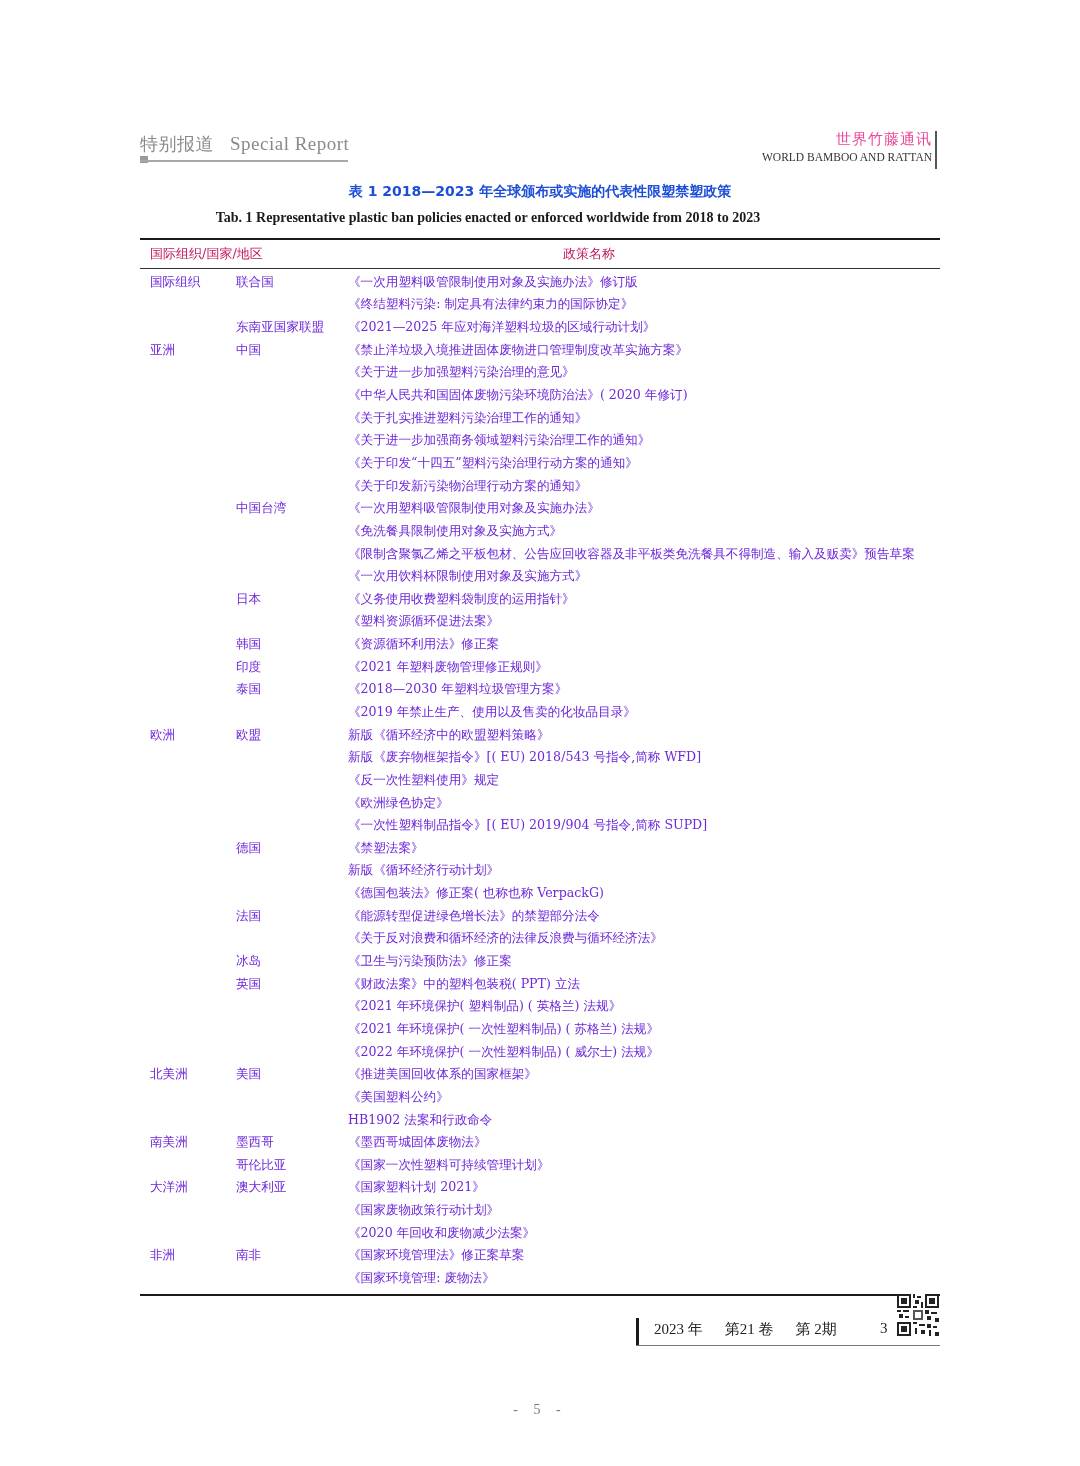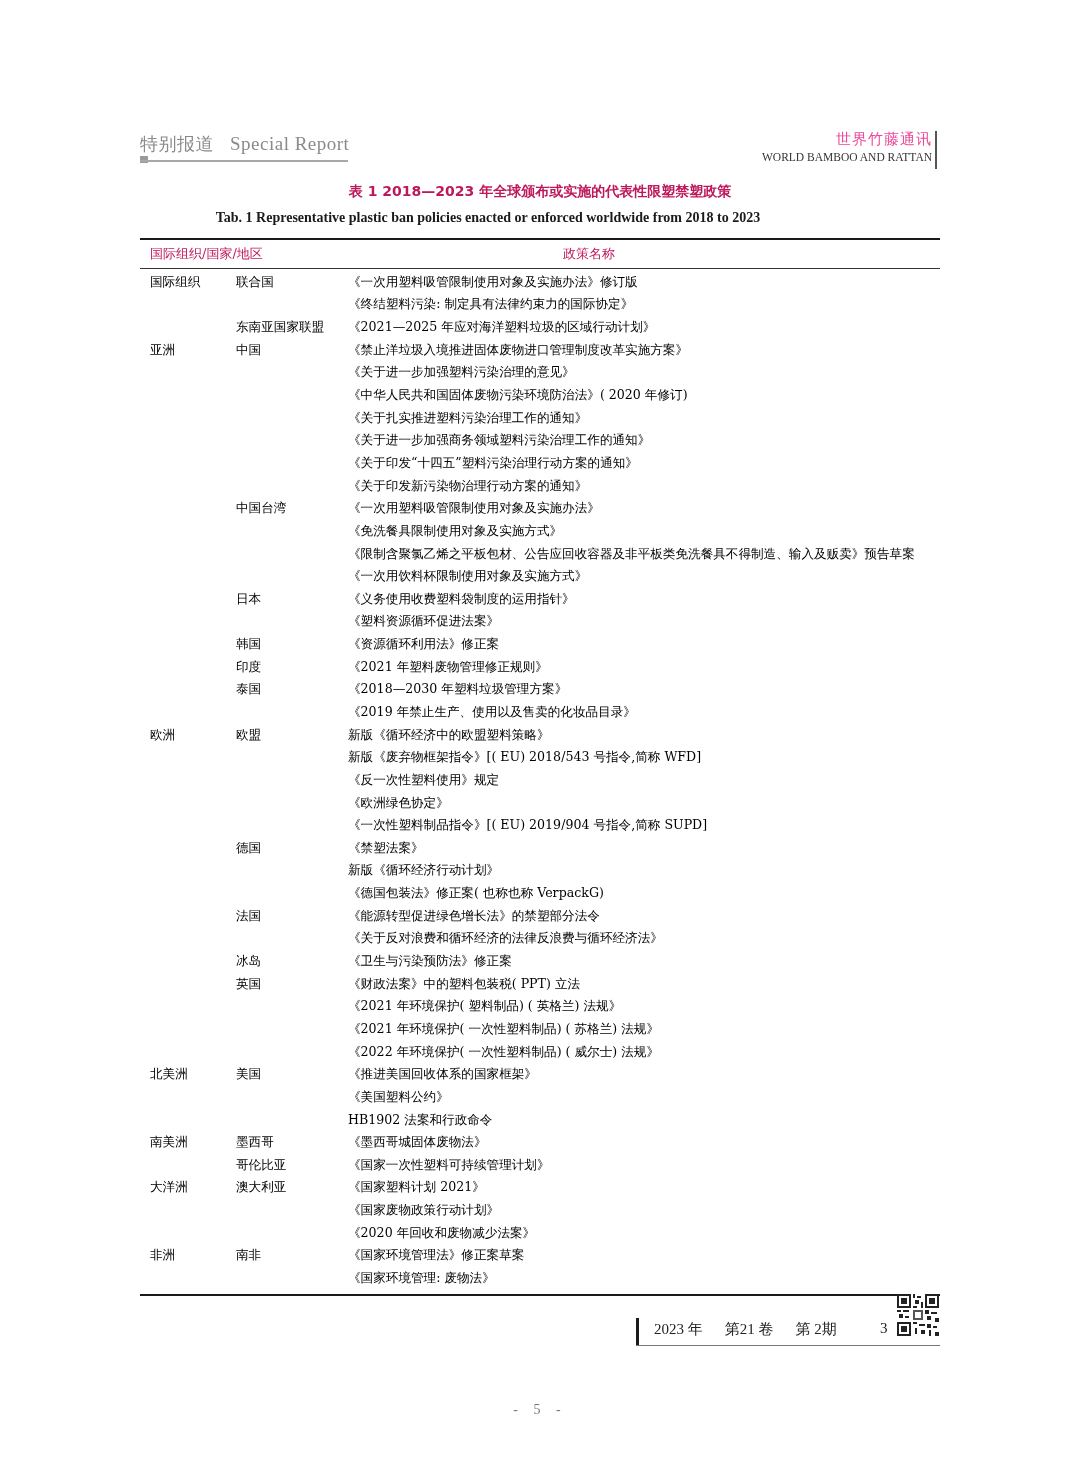--- a/index.html
+++ b/index.html
@@ -13,36 +13,36 @@
     .rh-left-rule { position: absolute; left: 0; top: 28px; width: 208px; height: 2px; background: #a8a8a8; }
     .rh-left-square { position: absolute; left: 0; top: 24px; width: 8px; height: 7px; background: #9a9a9a; }
 
     .running-head-right { position: absolute; right: 148px; top: 130px; text-align: right; }
     .rh-right-cn { font-size: 15px; color: #ec4899; letter-spacing: 1px; font-family: "DejaVu Serif", serif; }
     .rh-right-en { font-size: 11.5px; color: #333; letter-spacing: 0; margin-top: 2px;
                    font-family: "Liberation Serif", serif; }
     .rh-right-bar { position: absolute; right: 143px; top: 131px; width: 2px; height: 38px; background: #555; }
 
     .table-caption-cn { position: absolute; left: 0; width: 1080px; top: 183px; text-align: center;
-                        font-size: 14px; font-weight: bold; color: #be185d; font-family: "DejaVu Sans", sans-serif; }
+                        font-size: 14px; font-weight: bold; color: #1d4ed8; font-family: "DejaVu Sans", sans-serif; }
     .table-caption-en { position: absolute; left: 0; width: 976px; top: 210px; text-align: center;
                         font-size: 14px; font-weight: bold; color: #1a1a1a; font-family: "Liberation Serif", serif; }
 
     .policy-table { position: absolute; left: 140px; top: 238px; width: 800px; }
     .rule-top { height: 2px; background: #1a1a1a; }
     .rule-mid { height: 1px; background: #333; }
     .rule-bottom { height: 2px; background: #1a1a1a; }
 
     .thead { display: flex; height: 28px; align-items: center; font-size: 13px; color: #be185d;
              font-family: "DejaVu Serif", serif; }
     .th-region { width: 148px; padding-left: 10px; }
     .th-policy { flex: 1; text-align: center; padding-right: 60px; }
 
     .tbody { padding-top: 2px; padding-bottom: 4px; }
-    .row { display: flex; height: 22.65px; align-items: center; font-size: 12.6px; color: #000000;
+    .row { display: flex; height: 22.65px; align-items: center; font-size: 12.6px; color: #6d28d9;
            white-space: nowrap; font-family: "DejaVu Serif", serif; }
     .c-region { width: 86px; padding-left: 10px; }
     .c-country { width: 112px; }
     .c-policy { flex: 1; }
 
     .footer-bar { position: absolute; left: 636px; top: 1318px; width: 3px; height: 28px; background: #1a1a1a; }
     .footer-rule { position: absolute; left: 636px; top: 1345px; width: 304px; height: 1px; background: #777; }
     .footer-issue { position: absolute; left: 654px; top: 1320px; font-size: 15px; color: #222;
                     font-family: "Liberation Serif", serif; white-space: nowrap; }
     .footer-issue span { margin-right: 22px; }

